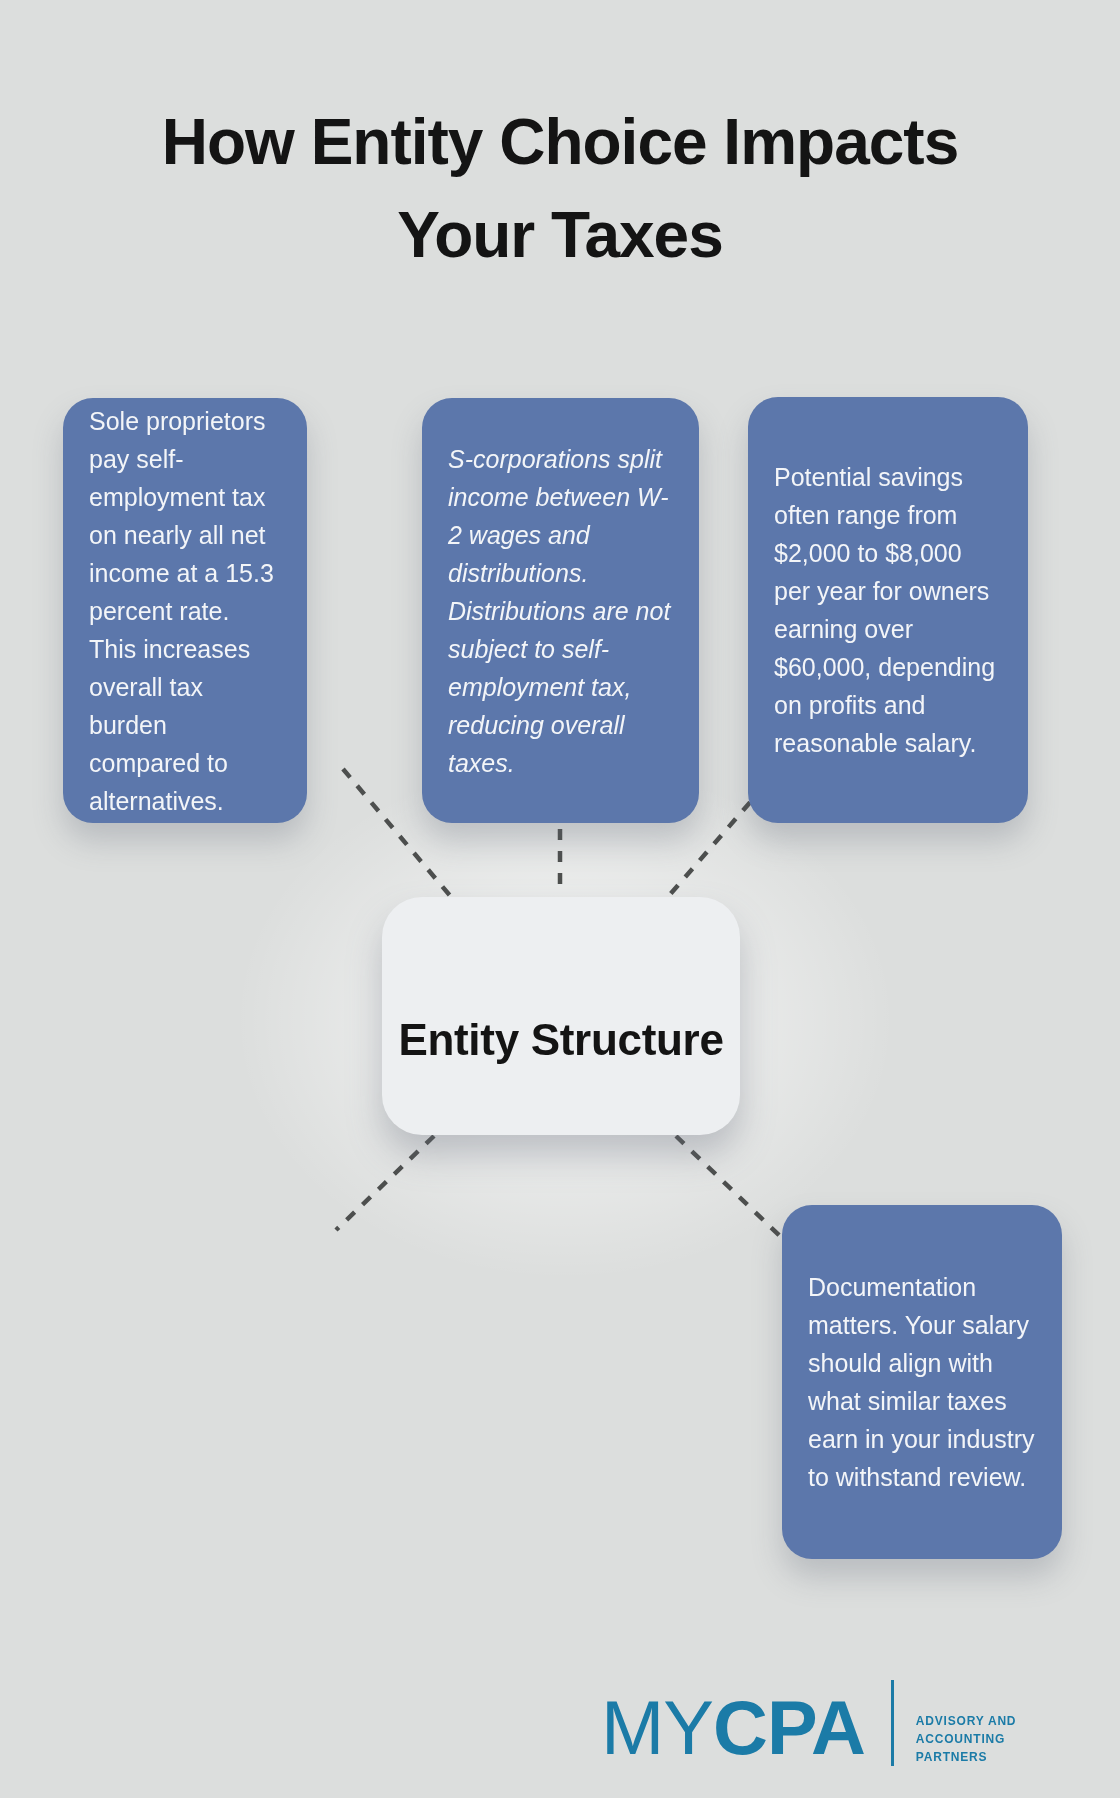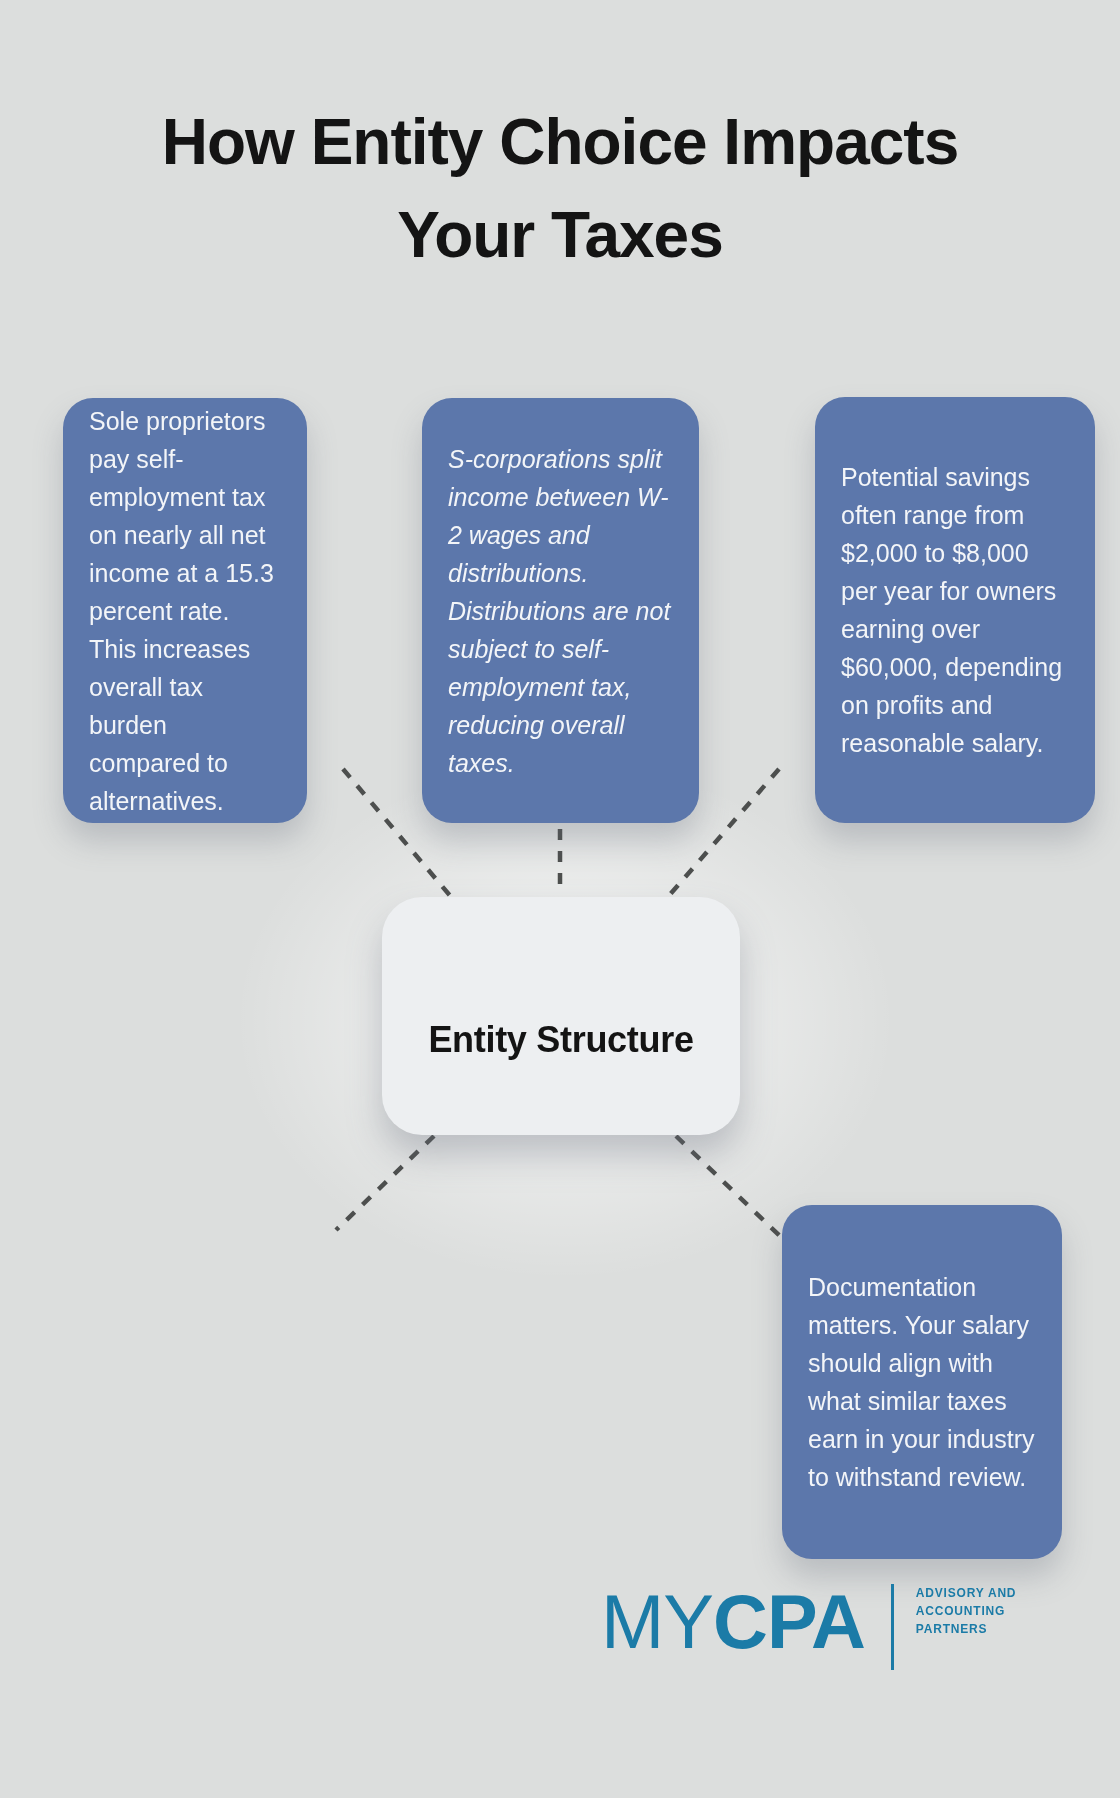--- a/index.html
+++ b/index.html
@@ -68,52 +68,52 @@
   }
   .card-text {
     margin: 0;
     font-size: 25px;
     line-height: 1.52;
     font-weight: 400;
   }
 
   .pos-top-left     { left: 63px;  top: 398px;  width: 244px; height: 425px; }
   .pos-top-middle   { left: 422px; top: 398px;  width: 277px; height: 425px; font-style: italic; }
-  .pos-top-right    { left: 815px; top: 397px;  width: 280px; height: 426px; }
+  .pos-top-right    { left: 748px; top: 397px;  width: 280px; height: 426px; }
   .pos-bottom-left  { left: 58px;  top: 1200px; width: 282px; height: 316px; }
   .pos-bottom-right { left: 782px; top: 1205px; width: 280px; height: 354px; }
 
   .center-node {
     position: absolute;
     left: 382px;
     top: 897px;
     width: 358px;
     height: 238px;
     background: #edeff1;
     border-radius: 40px;
     display: flex;
     align-items: center;
     justify-content: center;
     box-shadow: 0 20px 34px rgba(104, 110, 122, 0.35);
     z-index: 2;
   }
   .center-node-label {
-    font-size: 36px;
+    font-size: 44px;
     font-weight: 700;
     color: #141414;
     letter-spacing: -0.3px;
     margin-top: 48px;
   }
 
   .logo {
     position: absolute;
     left: 601px;
-    top: 1584px;
+    top: 1680px;
     display: flex;
-    align-items: flex-start;
+    align-items: flex-end;
     z-index: 2;
   }
   .logo-word {
     font-size: 76px;
     line-height: 1;
     color: #1b7ba7;
     letter-spacing: -1px;
     white-space: nowrap;
   }
   .logo-my  { font-weight: 400; }

